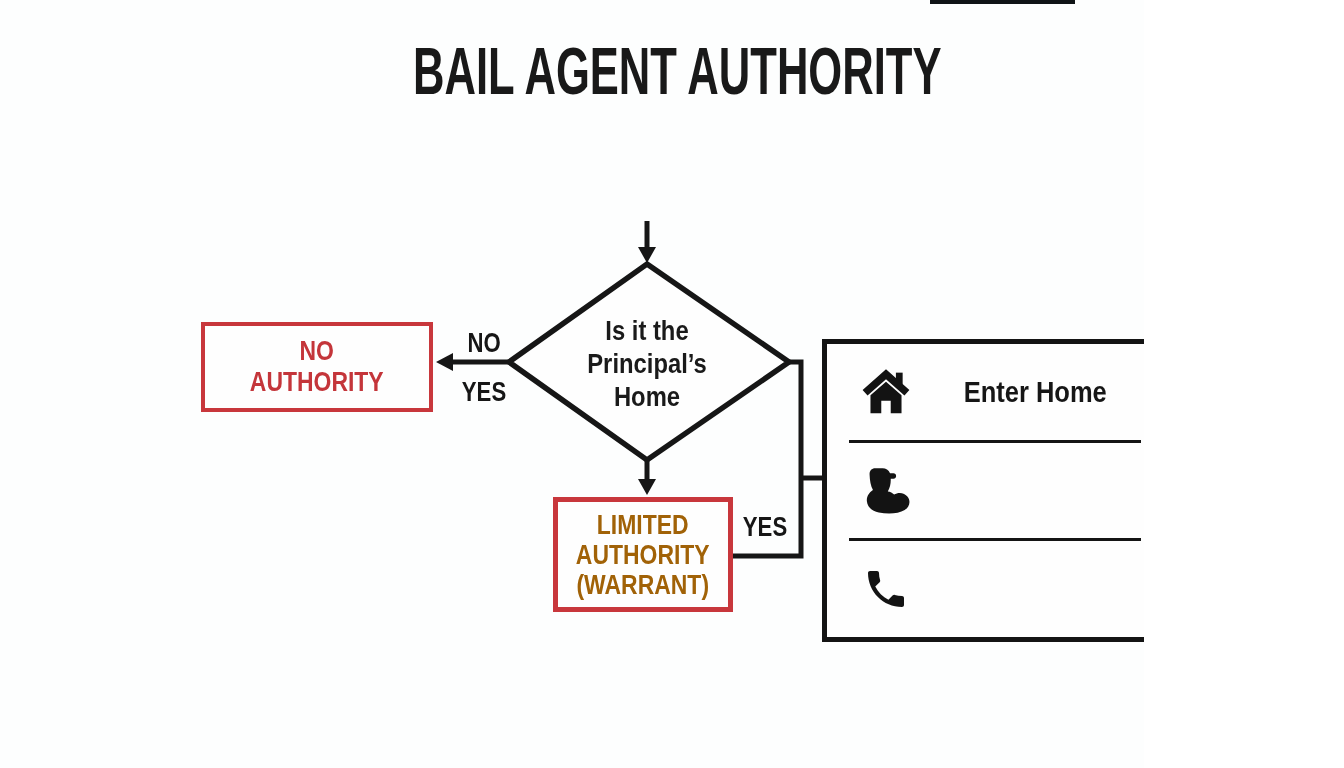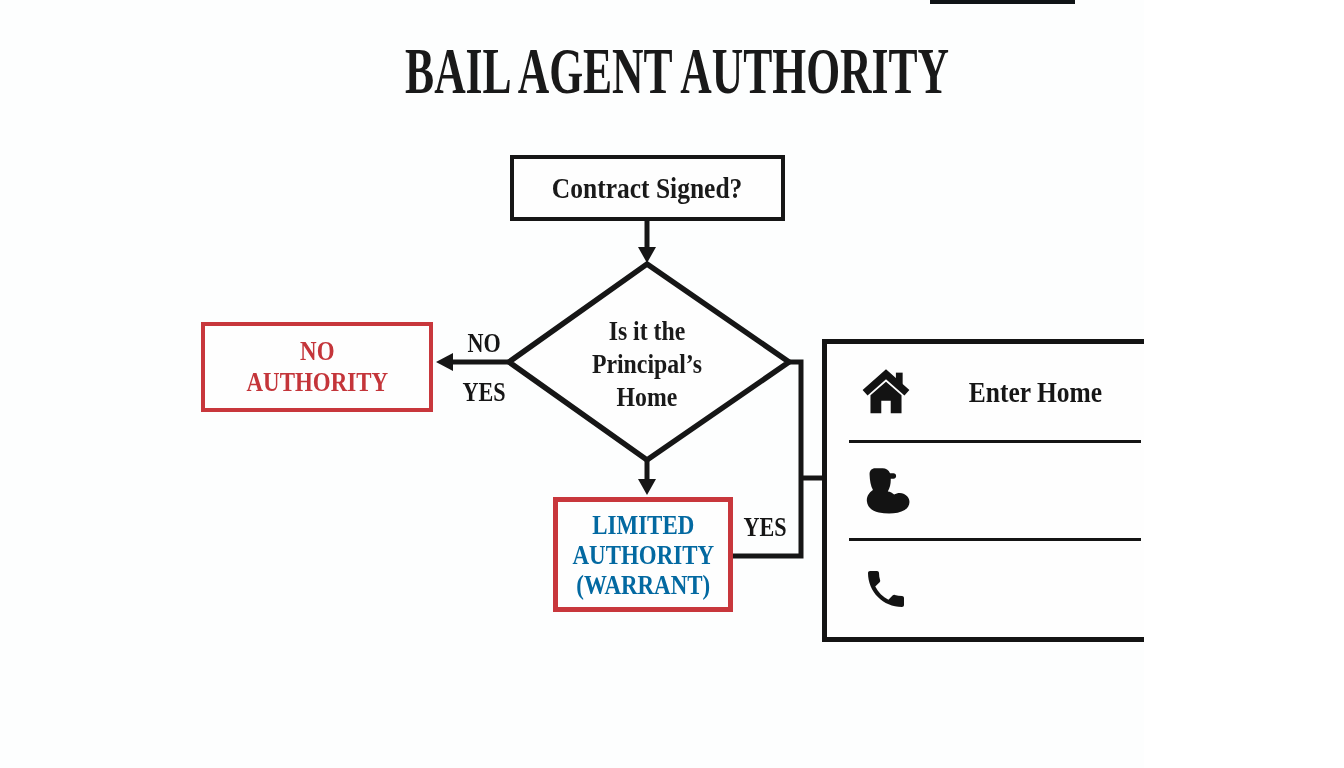--- a/index.html
+++ b/index.html
@@ -3,21 +3,21 @@
 <meta charset="utf-8">
 <style>
   * { margin: 0; padding: 0; box-sizing: border-box; }
   html, body { background: #ffffff; }
   .canvas {
     position: relative;
     width: 1144px;
     height: 768px;
     background: #fdfefe;
     overflow: hidden;
-    font-family: Liberation Serif, serif;
+    font-family: Liberation Sans, sans-serif;
     font-weight: bold;
     color: #1a1a1a;
   }
   .lines { position: absolute; left: 0; top: 0; width: 1344px; height: 768px; }
 
   .artifact-bar {
     position: absolute; left: 930px; top: 0; width: 145px; height: 4px;
     background: #101416;
   }
 
@@ -36,21 +36,21 @@
   .node-contract {
     left: 510px; top: 155px; width: 275px; height: 66px;
     border: 4px solid #161616; font-size: 30px;
   }
   .node-no-authority {
     left: 201px; top: 322px; width: 232px; height: 90px;
     border: 4px solid #c8373c; color: #c4353a; font-size: 27px; line-height: 31px;
   }
   .node-limited {
     left: 553px; top: 497px; width: 180px; height: 115px;
-    border: 5px solid #c8373c; color: #0369a1; font-size: 27px; line-height: 30px;
+    border: 5px solid #c8373c; color: #a16207; font-size: 27px; line-height: 30px;
   }
 
   .diamond-label {
     position: absolute; left: 527px; top: 314px; width: 240px;
     text-align: center; font-size: 28px; line-height: 33px;
     transform: scaleX(0.85);
   }
 
   .edge-label {
     position: absolute; transform: translate(-50%, -50%);
@@ -101,23 +101,20 @@
     <line x1="509" y1="362" x2="452" y2="362" stroke="#161616" stroke-width="5"></line>
     <polygon points="436,362 453,353 453,371" fill="#161616"></polygon>
 
     <line x1="647" y1="460" x2="647" y2="481" stroke="#161616" stroke-width="5"></line>
     <polygon points="647,495 638,479 656,479" fill="#161616"></polygon>
 
     <polyline points="733,556 801,556 801,362 788,362" fill="none" stroke="#161616" stroke-width="5"></polyline>
     <line x1="799" y1="478" x2="824" y2="478" stroke="#161616" stroke-width="5"></line>
   </svg>
 
-  <div class="node node-contract">
-    <span class="cx">Contract Signed?</span>
-  </div>
 
   <div class="diamond-label">
     <div>Is it the</div>
     <div>Principal’s</div>
     <div>Home</div>
   </div>
 
   <div class="edge-label" style="left:484px; top:343px;">
     <span class="cx">NO</span>
   </div>

